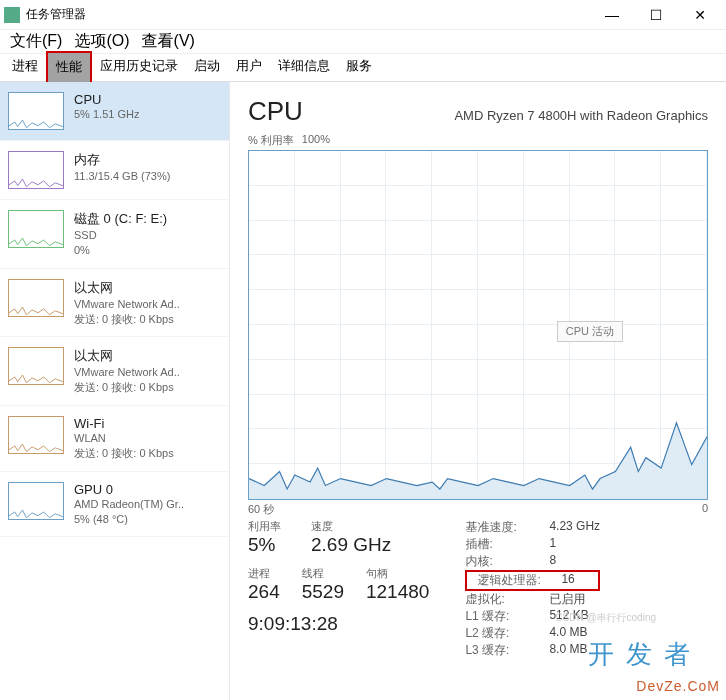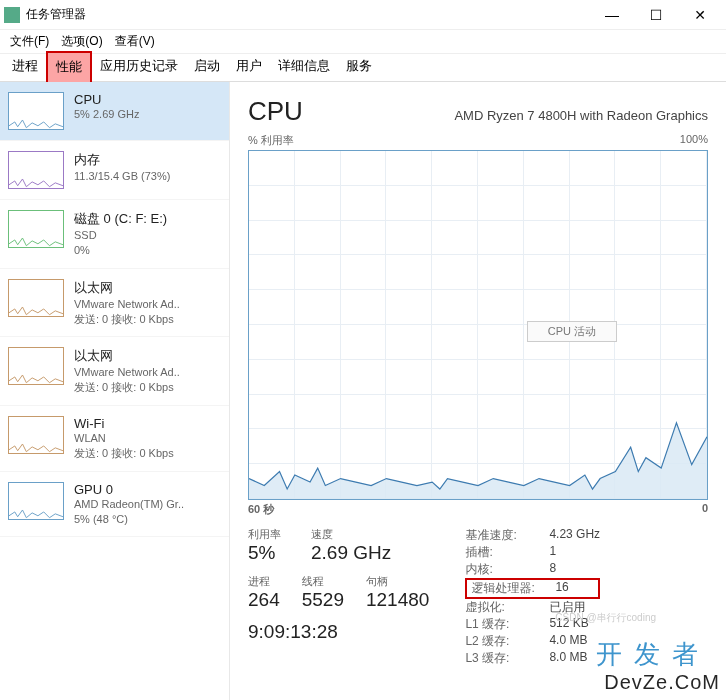--- a/index.html
+++ b/index.html
@@ -3,59 +3,59 @@
 <meta charset="utf-8">
 <style>
 * { margin: 0; padding: 0; box-sizing: border-box; font-family: "Microsoft YaHei", "Segoe UI", sans-serif; }
 body { background: #fff; width: 726px; height: 700px; overflow: hidden; position: relative; }
 
 .titlebar { display: flex; align-items: center; height: 30px; padding: 12px 4px; border-bottom: 1px solid #eee; }
 .titlebar .icon { width: 16px; height: 16px; background: #5a8; margin-right: 6px; }
 .titlebar .title { font-size: 12px; flex: 1; }
 .titlebar .ctrl { width: 44px; height: 30px; display: flex; align-items: center; justify-content: center; font-size: 14px; font-family: sans-serif; }
 
-.menubar { display: flex; height: 24px; padding: 0 4px; font-size: 12px; align-items: center; border-bottom: 1px solid #eee; }
+.menubar { display: flex; height: 24px; padding: 0 4px; font-size: 16px; align-items: center; border-bottom: 1px solid #eee; }
 .menubar .mitem { padding: 2px 6px; cursor: default; }
 
 .tabs { display: flex; font-size: 13px; border-bottom: 1px solid #ddd; padding: 0 4px; height: 28px; align-items: flex-end; }
 .tabs .tab { padding: 5px 8px 6px; cursor: default; }
-.tabs .tab.active { border: 2px solid #c00; border-bottom: none; background: #fca5a5; position: relative; top: 1px; text-align: right; }
+.tabs .tab.active { border: 2px solid #c00; border-bottom: none; background: #a3a3a3; position: relative; top: 1px; text-align: right; }
 
 .body { display: flex; height: 618px; }
 .sidebar { width: 230px; border-right: 1px solid #e8e8e8; overflow-y: auto; }
 .sitem { display: flex; padding: 10px 8px; border-bottom: 1px solid #f4f4f4; cursor: default; }
 .sitem.selected { background: #d5e7f7; }
 .sthumb { width: 56px; height: 38px; border: 1px solid #9cc; background: #fff; margin-right: 10px; flex-shrink: 0; position: relative; overflow: hidden; }
 .sthumb svg { position: absolute; inset: 0; }
 .sitem .sname { font-size: 13px; color: #222; }
 .sitem .ssub { font-size: 11px; color: #666; line-height: 1.35; }
 
 .main { flex: 1; padding: 14px 18px 10px; position: relative; }
 .mhead { display: flex; align-items: baseline; justify-content: space-between; margin-bottom: 6px; }
 .mhead .mtitle { font-size: 26px; font-weight: 400; color: #222; }
 .mhead .msubtitle { font-size: 13px; color: #444; }
 
-.axis-labels { display: flex; justify-content: space-between; font-size: 11px; color: #666; margin-bottom: 2px; gap: 8px; }
+.axis-labels { display: flex; font-size: 11px; color: #666; margin-bottom: 2px; gap: 8px; }
 .chart { position: relative; height: 350px; border: 1px solid #6aa0c8; background: repeating-linear-gradient(to right, transparent 0, transparent calc(10% - 1px), #e8eef4 calc(10% - 1px), #e8eef4 10%), repeating-linear-gradient(to bottom, transparent 0, transparent calc(10% - 1px), #e8eef4 calc(10% - 1px), #e8eef4 10%); }
 .chart svg { position: absolute; inset: 0; }
-.chart .annot { position: absolute; right: 90px; top: 170px; font-size: 11px; color: #777; border: 1px solid #ccc; padding: 2px 20px; background: #fafafa; }
-.axis-bottom { display: flex; justify-content: space-between; font-size: 11px; color: #666; margin-top: 2px; margin-bottom: 10px; font-weight: bold; }
+.chart .annot { position: absolute; right: 84px; top: 170px; font-size: 11px; color: #777; border: 1px solid #ccc; padding: 2px 8px; background: #fafafa; }
+.axis-bottom { display: flex; justify-content: space-between; font-size: 11px; color: #666; margin-top: 2px; margin-bottom: 2px; }
 
 .stats { display: flex; gap: 36px; font-size: 12px; color: #333; }
 .scol .sgroup { margin-bottom: 10px; }
 .scol .slabel { font-size: 11px; color: #666; }
 .scol .sval { font-size: 19px; color: #222; }
 .rtable { font-size: 12px; color: #444; }
 .rtable .rr { display: flex; }
 .rtable .rk { width: 84px; color: #666; }
 .rtable .rv { }
-.rtable .hl { border: 2px solid #c00; padding: 0 4px; }
-
-.watermark { position: absolute; right: 16px; bottom: 28px; font-size: 26px; letter-spacing: 12px; color: #2a8ac8; opacity: .9; font-weight: 500; pointer-events: none; }
-.watermark2 { position: absolute; right: 6px; bottom: 6px; font-size: 20px; color: #000000; opacity: .85; font-family: Verdana, sans-serif; letter-spacing: 1px; pointer-events: none; }
+.rtable .hl { border: 2px solid #c00; padding: 0 10px; }
+
+.watermark { position: absolute; right: 24px; bottom: 28px; font-size: 26px; letter-spacing: 12px; color: #2a8ac8; opacity: .9; font-weight: 500; pointer-events: none; }
+.watermark2 { position: absolute; right: 6px; bottom: 6px; font-size: 14px; color: #c2410c; opacity: .85; font-family: Verdana, sans-serif; letter-spacing: 1px; pointer-events: none; }
 .ghost { position: absolute; right: 70px; bottom: 75px; font-size: 10px; color: #ccc; pointer-events: none; }
 </style>
 </head>
 <body>
 
 <div class="titlebar">
   <div class="icon"></div>
   <div class="title">任务管理器</div>
   <div class="ctrl">—</div>
   <div class="ctrl">☐</div>
@@ -81,21 +81,21 @@
 <div class="body">
   <div class="sidebar" id="sidebar">
       <div class="sitem selected">
         <div class="sthumb" style="border-color: rgb(106, 160, 200);">
           <svg viewBox="0 0 56 38">
             <polyline fill="none" stroke="#6aa0c8" stroke-width="1" points="0,34 6,30 9,35 14,28 18,36 24,31 30,34 36,30 42,36 48,32 56,35"></polyline>
           </svg>
         </div>
         <div>
           <div class="sname">CPU</div>
-          <div class="ssub">5% 2.69 GHz</div>
+          <div class="ssub">5% 1.51 GHz</div>
         </div>
       </div>
       <div class="sitem">
         <div class="sthumb" style="border-color: rgb(155, 121, 197);">
           <svg viewBox="0 0 56 38">
             <polyline fill="none" stroke="#9b79c5" stroke-width="1" points="0,34 6,30 9,35 14,28 18,36 24,31 30,34 36,30 42,36 48,32 56,35"></polyline>
           </svg>
         </div>
         <div>
           <div class="sname">内存</div>

